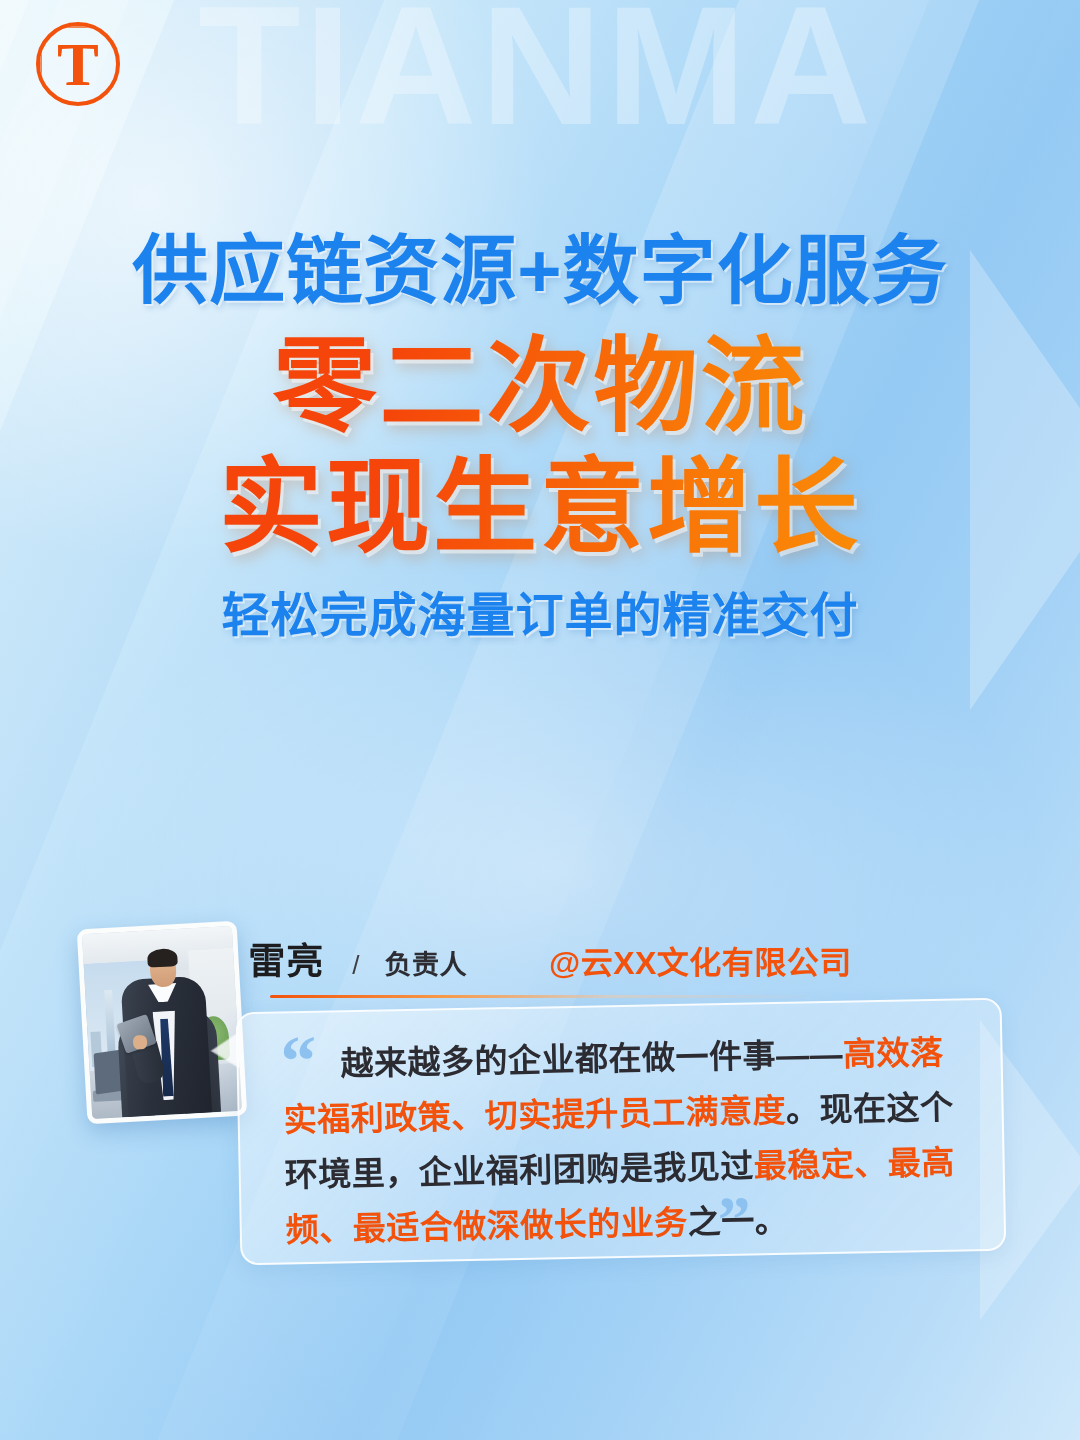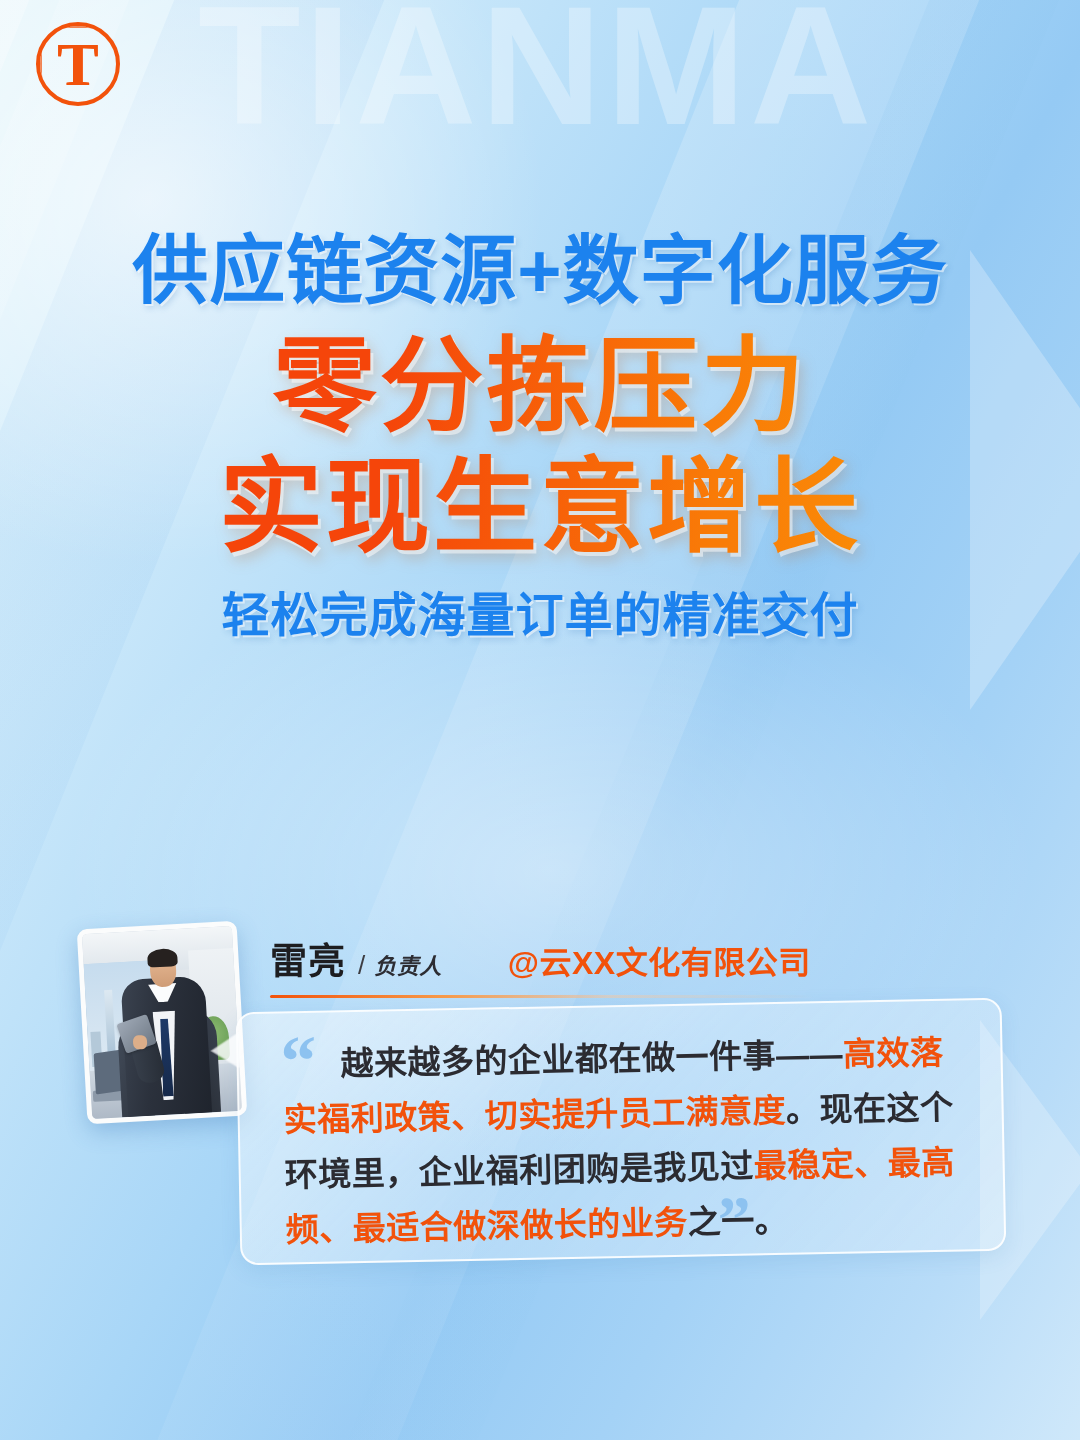--- a/index.html
+++ b/index.html
@@ -280,34 +280,34 @@
                transform:rotate(-16deg);
                box-shadow:0 1px 3px rgba(0,0,0,.25); }
 
   .attrib {
     position:absolute;
     left:270px; top:26px;
     width:560px;
   }
   .attrib-row {
     display:flex; align-items:baseline;
-    gap:0;
+    gap:16px;
     white-space:nowrap;
+    justify-content:center;
   }
   .attrib-name {
     font-size:37px; font-weight:800; color:#1d1d20;
     letter-spacing:1px;
   }
   .attrib-sep {
     font-size:26px; color:#3d3d42; margin:0 9px 0 12px;
   }
   .attrib-role {
-    font-size:22px; font-weight:700; color:#2d2d33;
+    font-size:27px; font-weight:700; color:#2d2d33;
     letter-spacing:.5px;
-    font-style:italic;
   }
   .attrib-company {
     font-size:32px; font-weight:700; color:#f2520b;
     letter-spacing:.5px;
     margin-left:66px;
   }
   .attrib-rule {
     margin-top:10px;
     height:3px; width:545px;
     background:linear-gradient(90deg,#f2520b 0%, #f79a4a 32%, rgba(247,200,160,.5) 62%, rgba(255,255,255,0) 100%);
@@ -402,21 +402,21 @@
     <div class="logo-mark">
       <span class="swoosh"></span>
       <span class="swoosh2"></span>
       <span class="tletter">T</span>
     </div>
   </div>
 
   <div class="headline-wrap">
     <div class="kicker">供应链资源+数字化服务</div>
     <div class="big-lines">
-      <div class="big-line">零分拣压力</div>
+      <div class="big-line">零二次物流</div>
       <div class="big-line">实现生意增长</div>
     </div>
     <div class="subline">轻松完成海量订单的精准交付</div>
   </div>
 
   <div class="testimonial">
 
     <div class="person-photo">
       <div class="photo-scene">
         <div class="ph-wall"></div>

